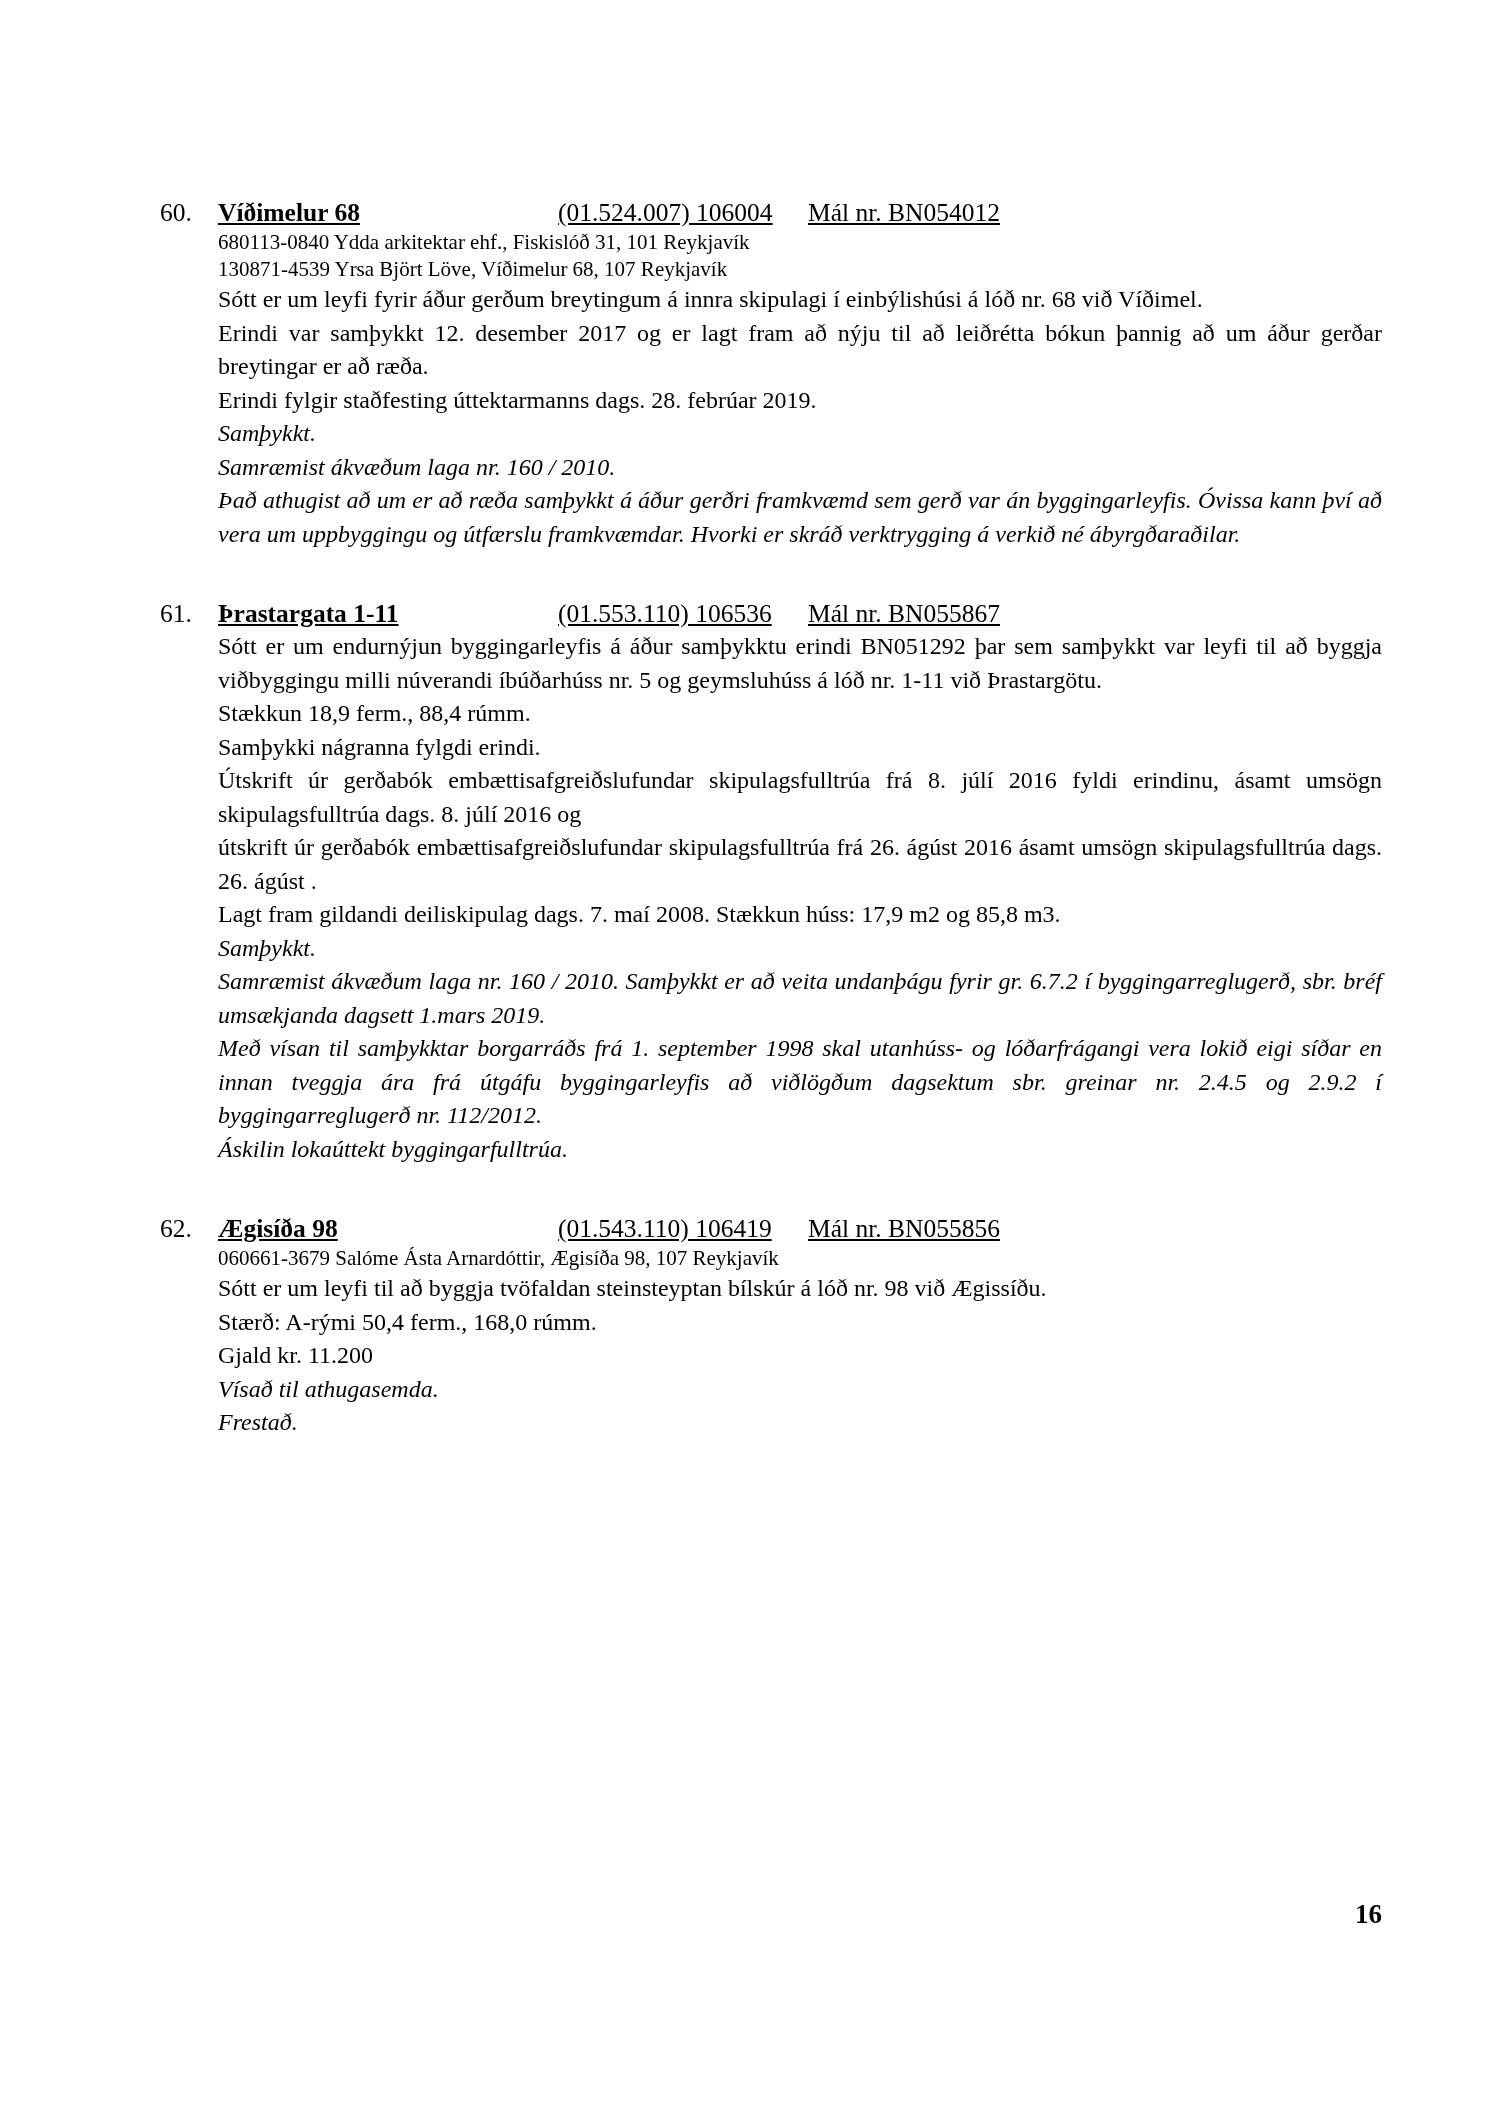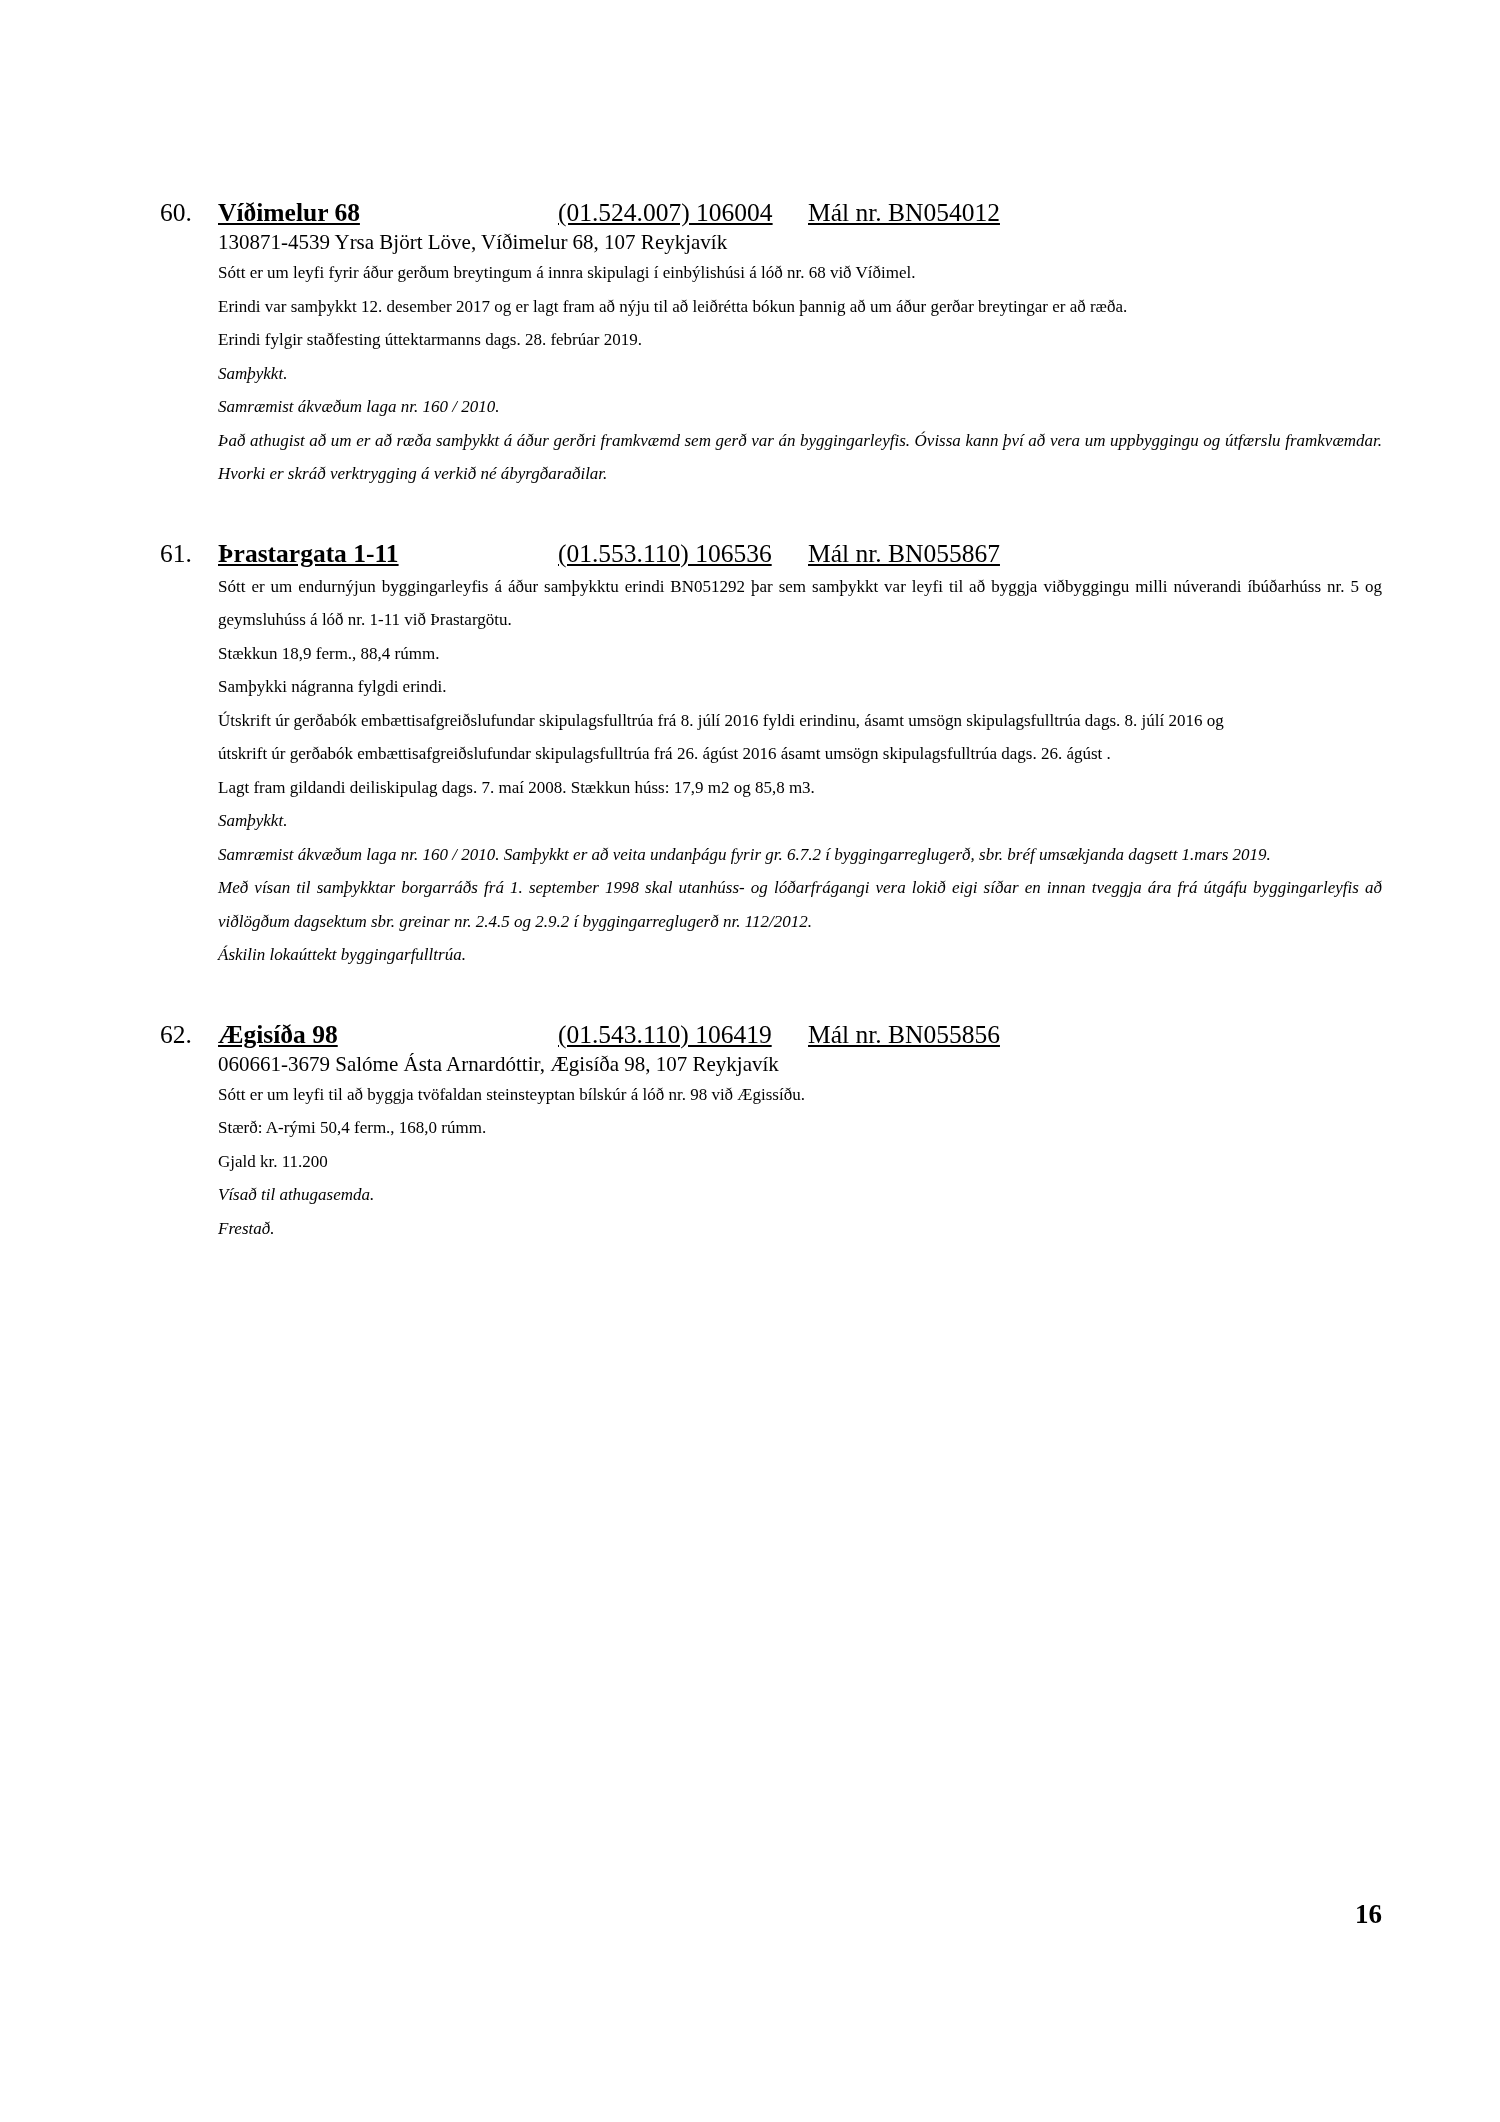--- a/index.html
+++ b/index.html
@@ -55,21 +55,21 @@
   }
   .entry-head .case {
     flex: 0 0 auto;
     font-weight: normal;
   }
   .small-line {
     font-size: 21px;
     line-height: 27px;
   }
   .body-line {
-    font-size: 17px;
+    font-size: 24px;
     line-height: 33.5px;
     text-align: justify;
   }
   .body-line.just {
     text-align: justify;
     text-align-last: left;
   }
   .ital {
     font-style: italic;
   }
@@ -87,20 +87,21 @@
 <div class="page">
 
   <div class="entry">
     <div class="entry-num">60.</div>
     <div class="entry-body">
       <div class="entry-head">
         <span class="addr">Víðimelur 68</span>
         <span class="code">(01.524.007) 106004</span>
         <span class="case">Mál nr. BN054012</span>
       </div>
+      <div class="small-line">680113-0840 Ydda arkitektar ehf., Fiskislóð 31, 101 Reykjavík</div>
       <div class="small-line">130871-4539 Yrsa Björt Löve, Víðimelur 68, 107 Reykjavík</div>
       <div class="body-line just">Sótt er um leyfi fyrir áður gerðum breytingum á innra skipulagi í einbýlishúsi á lóð nr. 68 við Víðimel.</div>
       <div class="body-line just">Erindi var samþykkt 12. desember 2017 og er lagt fram að nýju til að leiðrétta bókun þannig að um áður gerðar breytingar er að ræða.</div>
       <div class="body-line">Erindi fylgir staðfesting úttektarmanns dags. 28. febrúar 2019.</div>
       <div class="body-line ital">Samþykkt.</div>
       <div class="body-line ital">Samræmist ákvæðum laga nr. 160 / 2010.</div>
       <div class="body-line ital just">Það athugist að um er að ræða samþykkt á áður gerðri framkvæmd sem gerð var án byggingarleyfis. Óvissa kann því að vera um uppbyggingu og útfærslu framkvæmdar. Hvorki er skráð verktrygging á verkið né ábyrgðaraðilar.</div>
     </div>
   </div>
 

